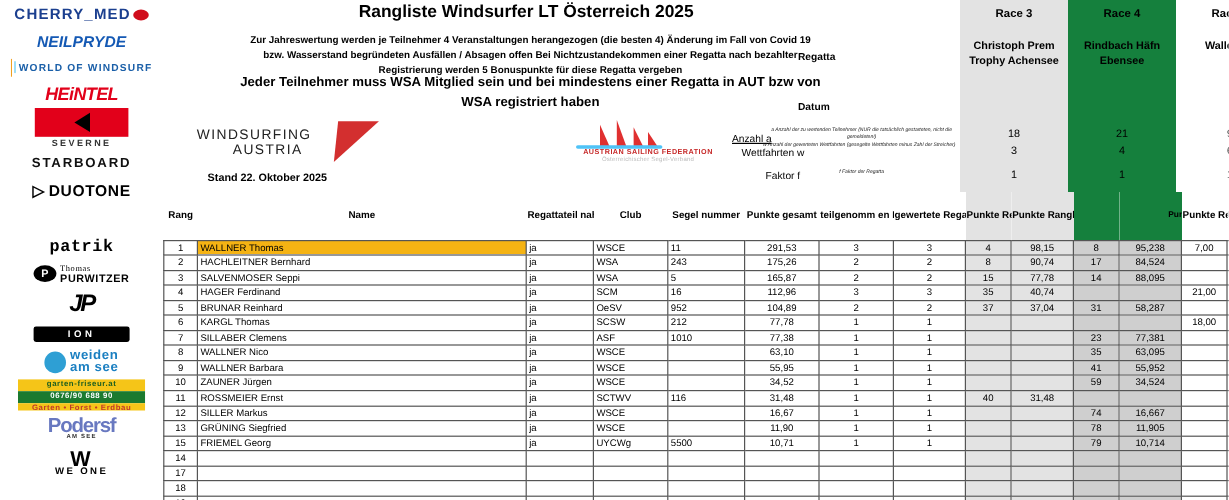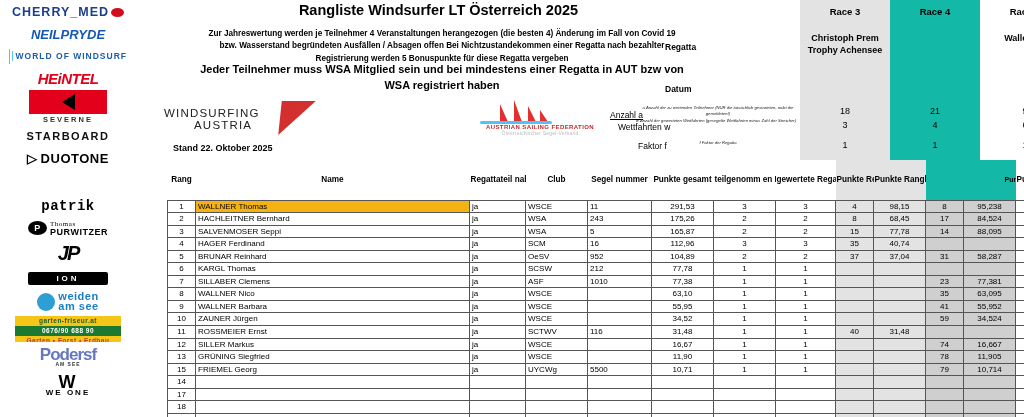--- a/index.html
+++ b/index.html
@@ -119,24 +119,24 @@
     position:absolute; top:0; height:160px;
     text-align:center;
   }
   .race-col .rname { position:absolute; top:6px; left:0; right:0; font-size:9.5px; font-weight:bold; }
   .race-col .rloc  { position:absolute; top:32px; left:0; right:0; font-size:9px; font-weight:bold; line-height:1.35; }
   .race-col .rnum  { position:absolute; left:0; right:0; font-size:9px; }
   .race-col .n-a { top:106px; }
   .race-col .n-w { top:120px; }
   .race-col .n-f { top:140px; }
   .shade-l { background:#e3e3e3; }
-  .shade-d { background:#14b8a6;padding-left:41px; }
+  .shade-d { background:#15803d;padding-left:41px; }
 
   
-  #grid { position:absolute; left:136px; top:160px; width:804px; height:257px;margin-left:31px; }
+  #grid { position:absolute; left:136px; top:160px; width:804px; height:257px; }
   table { border-collapse:collapse; width:888px; table-layout:fixed; font-size:8px; }
   th, td {
     border:1px solid #555;
     padding:0 2px;
     height:11.55px;
     line-height:11.55px;
     overflow:hidden;
     white-space:nowrap;
   }
   thead th {
@@ -271,20 +271,21 @@
     <div id="race-cols">
         <div class="race-col shade-l" style="left: 664px; width: 90px;">
           <div class="rname">Race 3</div>
           <div class="rloc">Christoph Prem Trophy Achensee</div>
           <div class="rnum n-a">18</div>
           <div class="rnum n-w">3</div>
           <div class="rnum n-f">1</div>
         </div>
         <div class="race-col shade-d" style="left: 754px; width: 90px;">
           <div class="rname">Race 4</div>
+          <div class="rloc">Rindbach Häfn Ebensee</div>
           <div class="rnum n-a">21</div>
           <div class="rnum n-w">4</div>
           <div class="rnum n-f">1</div>
         </div>
         <div class="race-col " style="left: 844px; width: 90px;">
           <div class="rname">Race 5</div>
           <div class="rloc">Wallersee</div>
           <div class="rnum n-a">9</div>
           <div class="rnum n-w">6</div>
           <div class="rnum n-f">1</div>
@@ -348,21 +349,21 @@
           <tr>
             <td class="num c-rang">2</td>
             <td class="left">HACHLEITNER Bernhard</td>
             <td class="left">ja</td>
             <td class="left">WSA</td>
             <td class="left">243</td>
             <td class="num">175,26</td>
             <td class="num">2</td>
             <td class="num">2</td>
             <td class="num cell-l">8</td>
-            <td class="num cell-l">68,45</td>
+            <td class="num cell-l">90,74</td>
             <td class="num cell-d">17</td>
             <td class="num cell-d">84,524</td>
             <td class="num"></td>
             <td class="num"></td>
           </tr>
           <tr>
             <td class="num c-rang">3</td>
             <td class="left">SALVENMOSER Seppi</td>
             <td class="left">ja</td>
             <td class="left">WSA</td>

